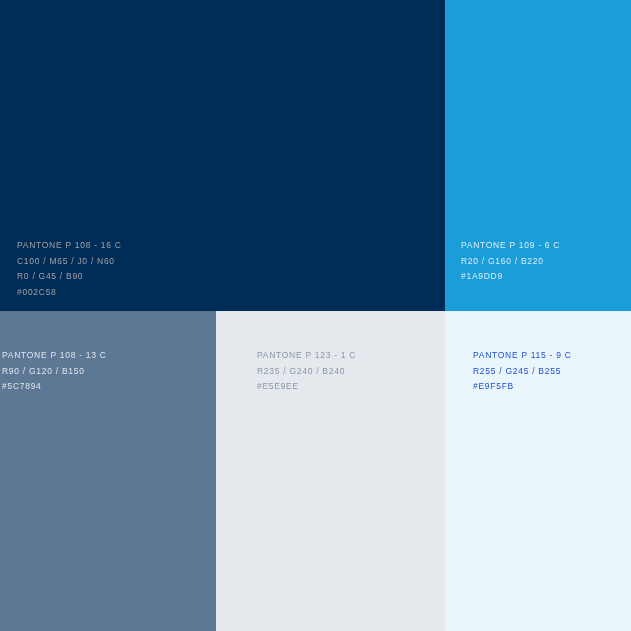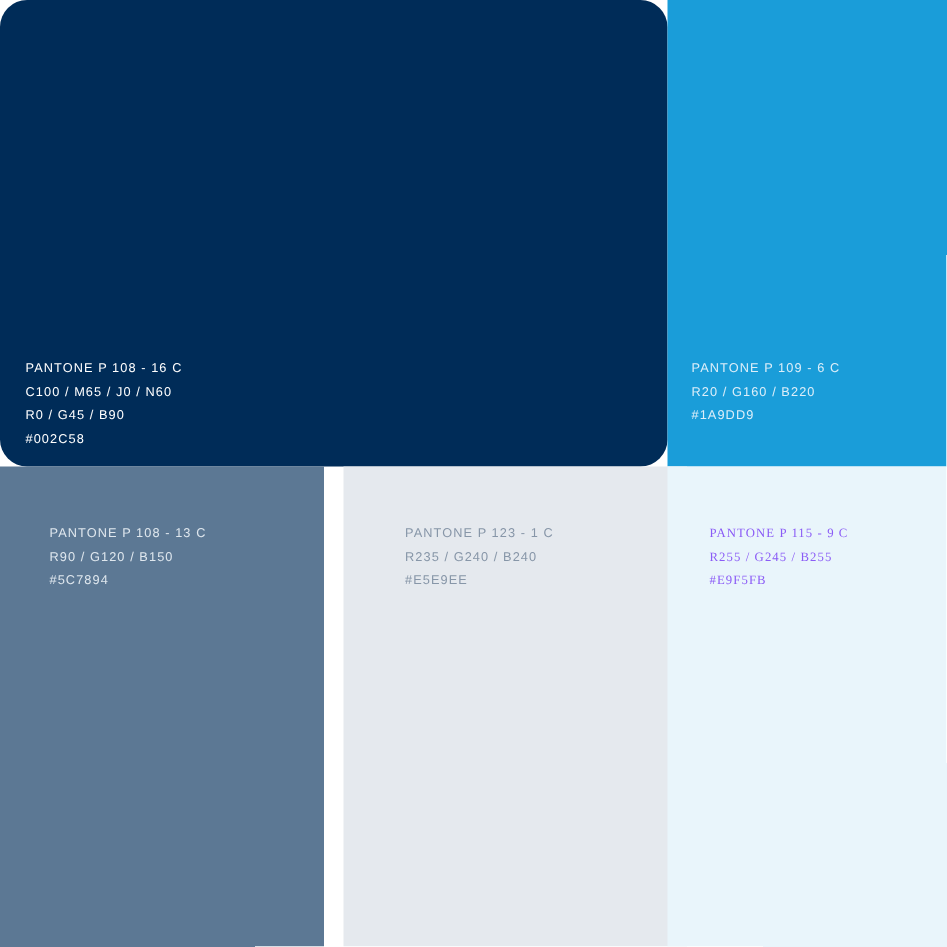--- a/index.html
+++ b/index.html
@@ -60,28 +60,27 @@
 
   
   #swatch-slate {
     left: 0;
     top: 311px;
     width: 216px;
     height: 320px;
   }
   #swatch-slate .swatch-info {
     top: 37px;
-    padding-left: 33px;
+    padding-left: 2px;
   }
   #swatch-lightgray {
     left: 216px;
     top: 311px;
     width: 229px;
     height: 320px;
-    margin-left: 13px;
   }
   #swatch-lightgray .swatch-info {
     top: 37px;
     padding-left: 41px;
   }
   #swatch-palblue {
     left: 445px;
     top: 311px;
     width: 186px;
     height: 320px;
@@ -89,21 +88,21 @@
   #swatch-palblue .swatch-info {
     top: 37px;
     padding-left: 28px;
   }
 </style>
 </head>
 <body style="background-color: rgb(255, 255, 255);">
 
 <div class="palette">
 
-  <div class="swatch" id="swatch-navy" style="background-color: rgb(0, 44, 88); color: #ffffff; border-radius: 18px;">
+  <div class="swatch" id="swatch-navy" style="background-color: rgb(0, 44, 88); color: #a3a3a3;">
     <div class="swatch-info">
       <span class="line">PANTONE P 108 - 16 C</span>
       <span class="line">C100 / M65 / J0 / N60</span>
       <span class="line">R0 / G45 / B90</span>
       <span class="line">#002C58</span>
     </div>
   </div>
 
   <div class="swatch" id="swatch-blue" style="background-color: rgb(26, 157, 217); color: rgb(220, 238, 249);">
     <div class="swatch-info">
@@ -122,21 +121,21 @@
   </div>
 
   <div class="swatch" id="swatch-lightgray" style="background-color: rgb(229, 233, 238); color: rgb(135, 150, 168);">
     <div class="swatch-info">
       <span class="line">PANTONE P 123 - 1 C</span>
       <span class="line">R235 / G240 / B240</span>
       <span class="line">#E5E9EE</span>
     </div>
   </div>
 
-  <div class="swatch" id="swatch-palblue" style="background-color: rgb(233, 245, 251); color: #8b5cf6; font-family: Liberation Serif, serif;">
+  <div class="swatch" id="swatch-palblue" style="background-color: rgb(233, 245, 251); color: #1d4ed8;">
     <div class="swatch-info">
       <span class="line">PANTONE P 115 - 9 C</span>
       <span class="line">R255 / G245 / B255</span>
       <span class="line">#E9F5FB</span>
     </div>
   </div>
 
 </div>
 
 </body></html>

